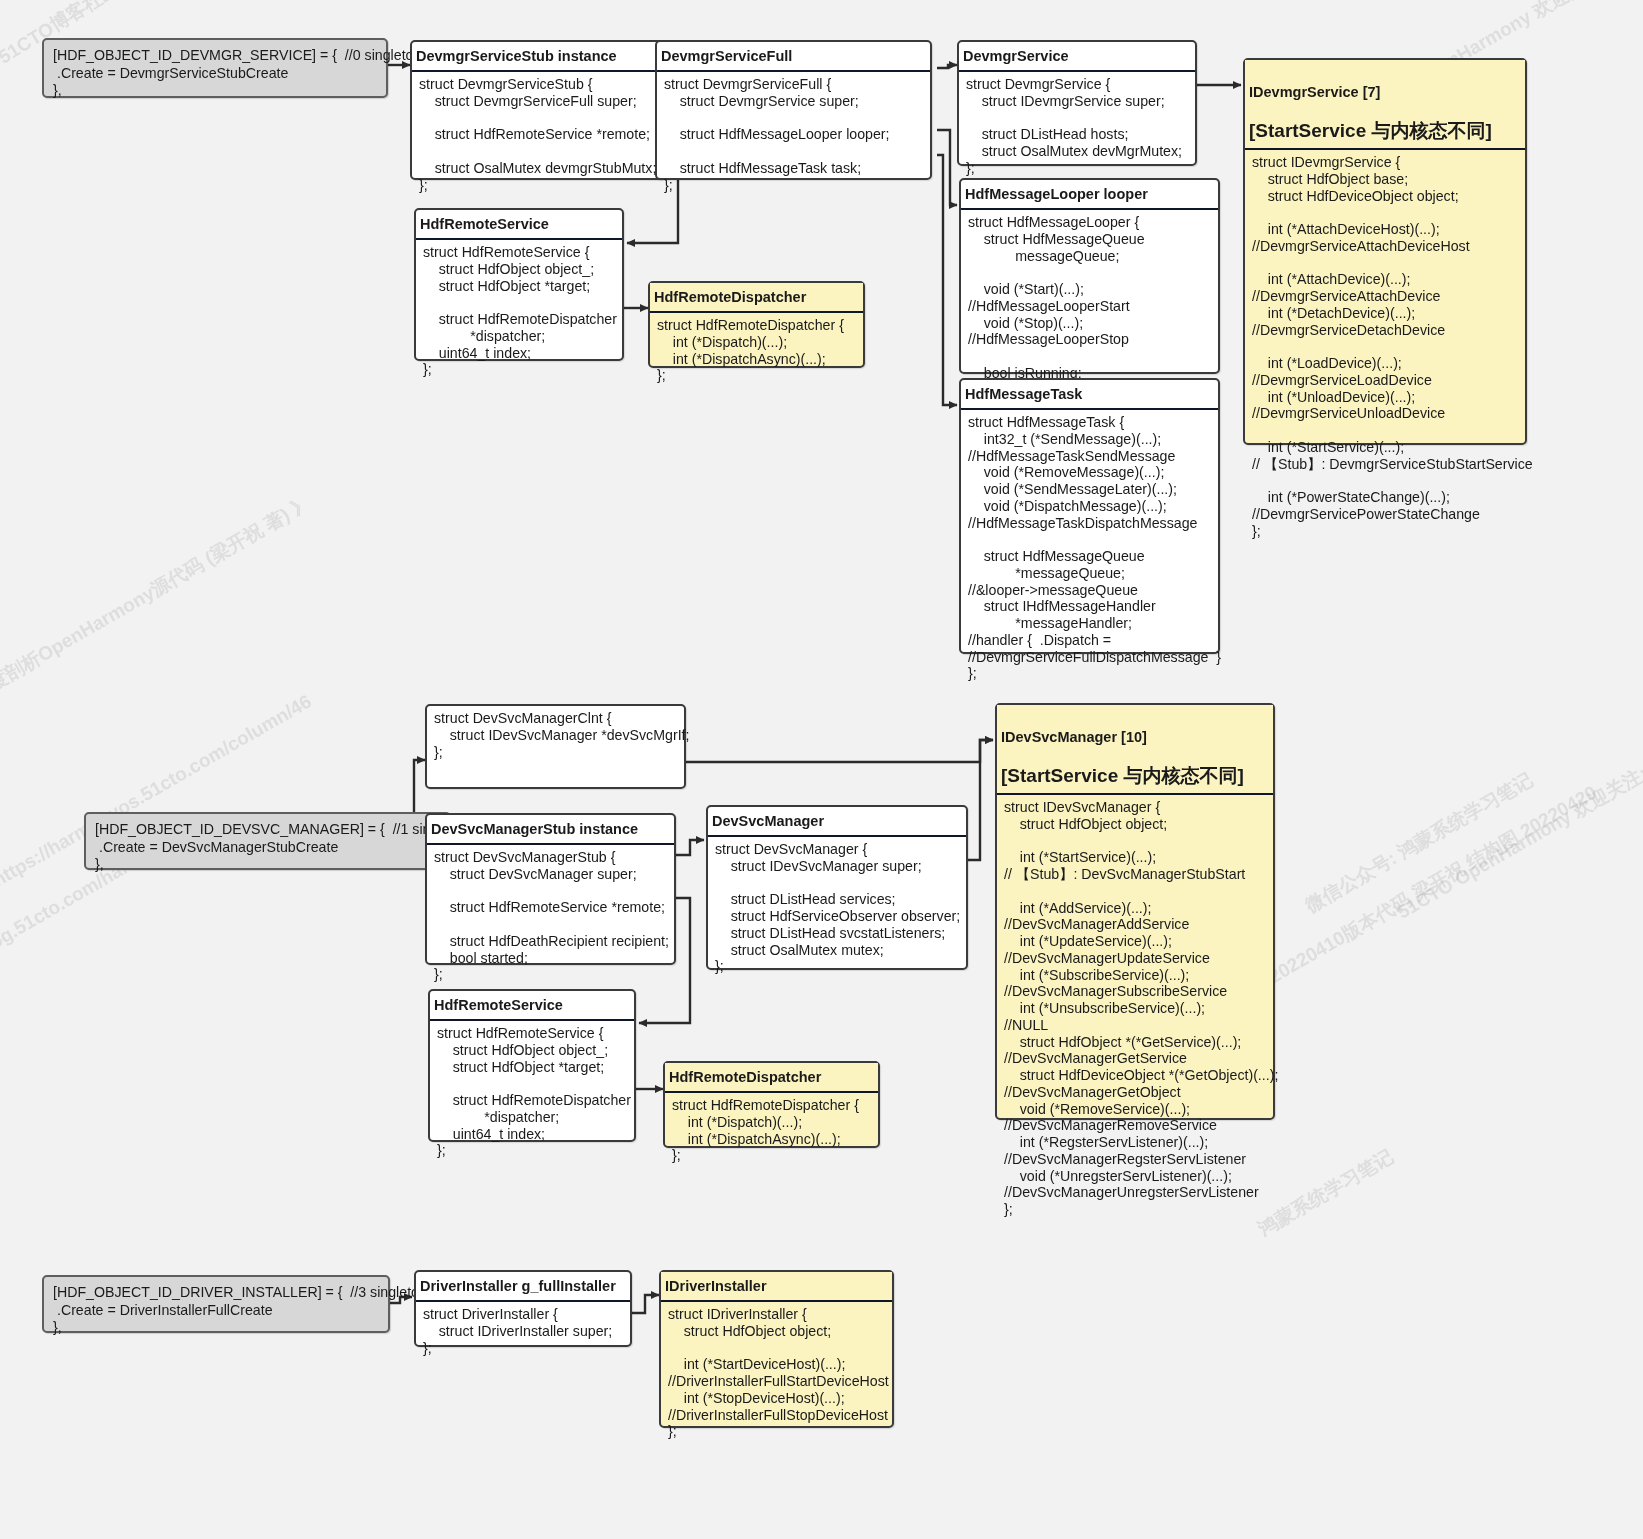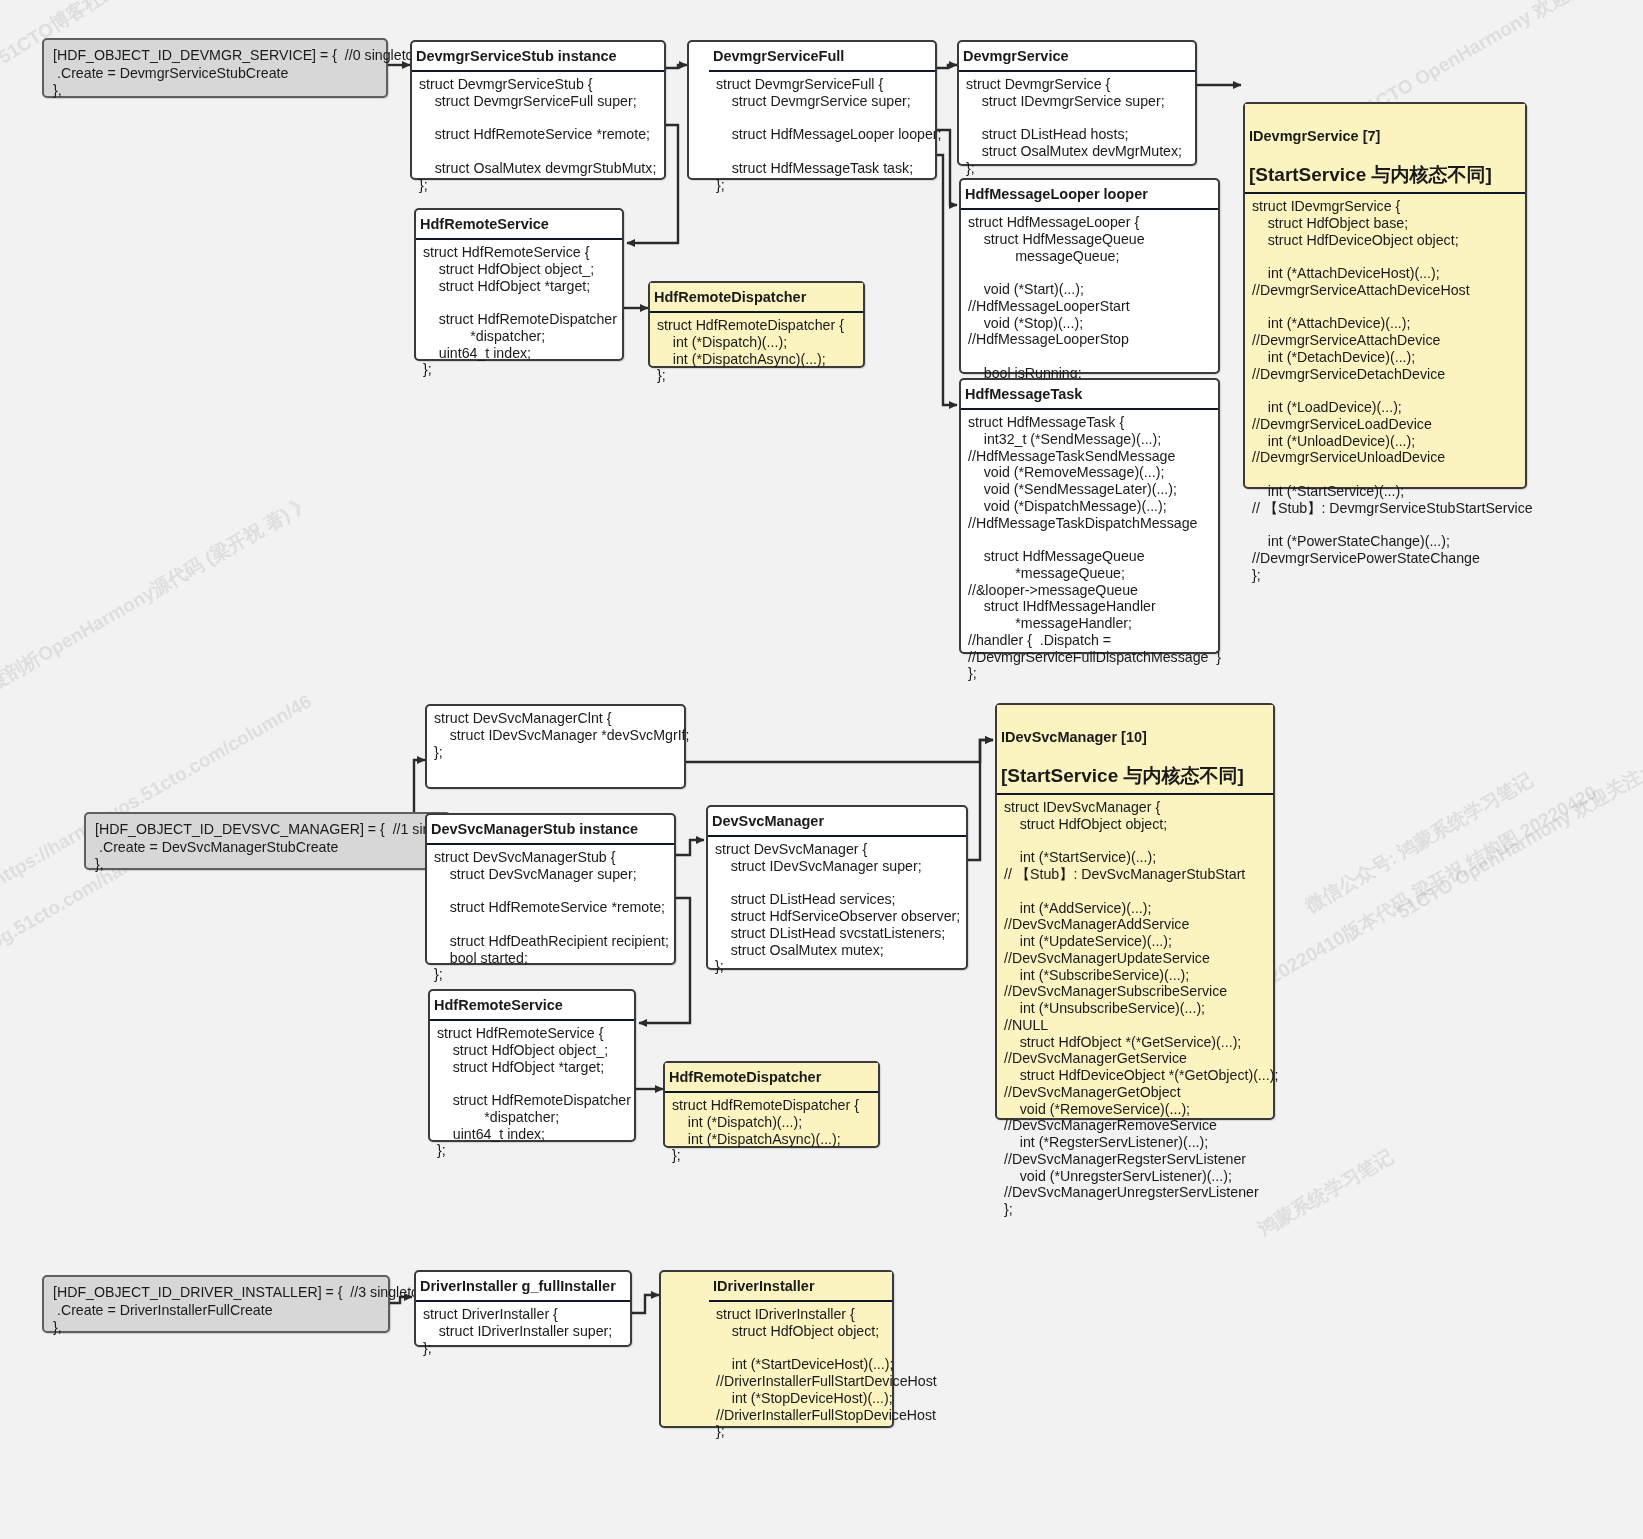--- a/index.html
+++ b/index.html
@@ -124,42 +124,42 @@
     <div class="hdr">DevmgrServiceStub instance</div>
     <div class="body">struct DevmgrServiceStub {
     struct DevmgrServiceFull super;
 
     struct HdfRemoteService *remote;
 
     struct OsalMutex devmgrStubMutx;
 };</div>
   </div>
 
-  <div class="box plain" style="left:687px;top:40px;width:250px;height:140px;padding-left:20px;">
+  <div class="box plain" style="left:655px;top:40px;width:277px;height:140px;">
     <div class="hdr">DevmgrServiceFull</div>
     <div class="body">struct DevmgrServiceFull {
     struct DevmgrService super;
 
     struct HdfMessageLooper looper;
 
     struct HdfMessageTask task;
 };</div>
   </div>
 
   <div class="box plain" style="left:957px;top:40px;width:240px;height:126px;">
     <div class="hdr">DevmgrService</div>
     <div class="body">struct DevmgrService {
     struct IDevmgrService super;
 
     struct DListHead hosts;
     struct OsalMutex devMgrMutex;
 };</div>
   </div>
 
-  <div class="box yellow" style="left:1243px;top:58px;width:284px;height:387px;margin-top:44px;">
+  <div class="box yellow" style="left:1243px;top:58px;width:284px;height:387px;">
     <div class="hdr">
       <span>IDevmgrService [7]</span><br>
       <span class="sub">[StartService 与内核态不同]</span>
     </div>
     <div class="body">struct IDevmgrService {
     struct HdfObject base;
     struct HdfDeviceObject object;
 
     int (*AttachDeviceHost)(...);
 //DevmgrServiceAttachDeviceHost
@@ -327,21 +327,21 @@
  .Create = DriverInstallerFullCreate
 },</div>
 
   <div class="box plain" style="left:414px;top:1270px;width:218px;height:77px;">
     <div class="hdr">DriverInstaller g_fullInstaller</div>
     <div class="body">struct DriverInstaller {
     struct IDriverInstaller super;
 };</div>
   </div>
 
-  <div class="box yellow" style="left:659px;top:1270px;width:235px;height:158px;padding-left:48px;">
+  <div class="box yellow" style="left:659px;top:1270px;width:235px;height:158px;">
     <div class="hdr">IDriverInstaller</div>
     <div class="body">struct IDriverInstaller {
     struct HdfObject object;
 
     int (*StartDeviceHost)(...);
 //DriverInstallerFullStartDeviceHost
     int (*StopDeviceHost)(...);
 //DriverInstallerFullStopDeviceHost
 };</div>
   </div>

